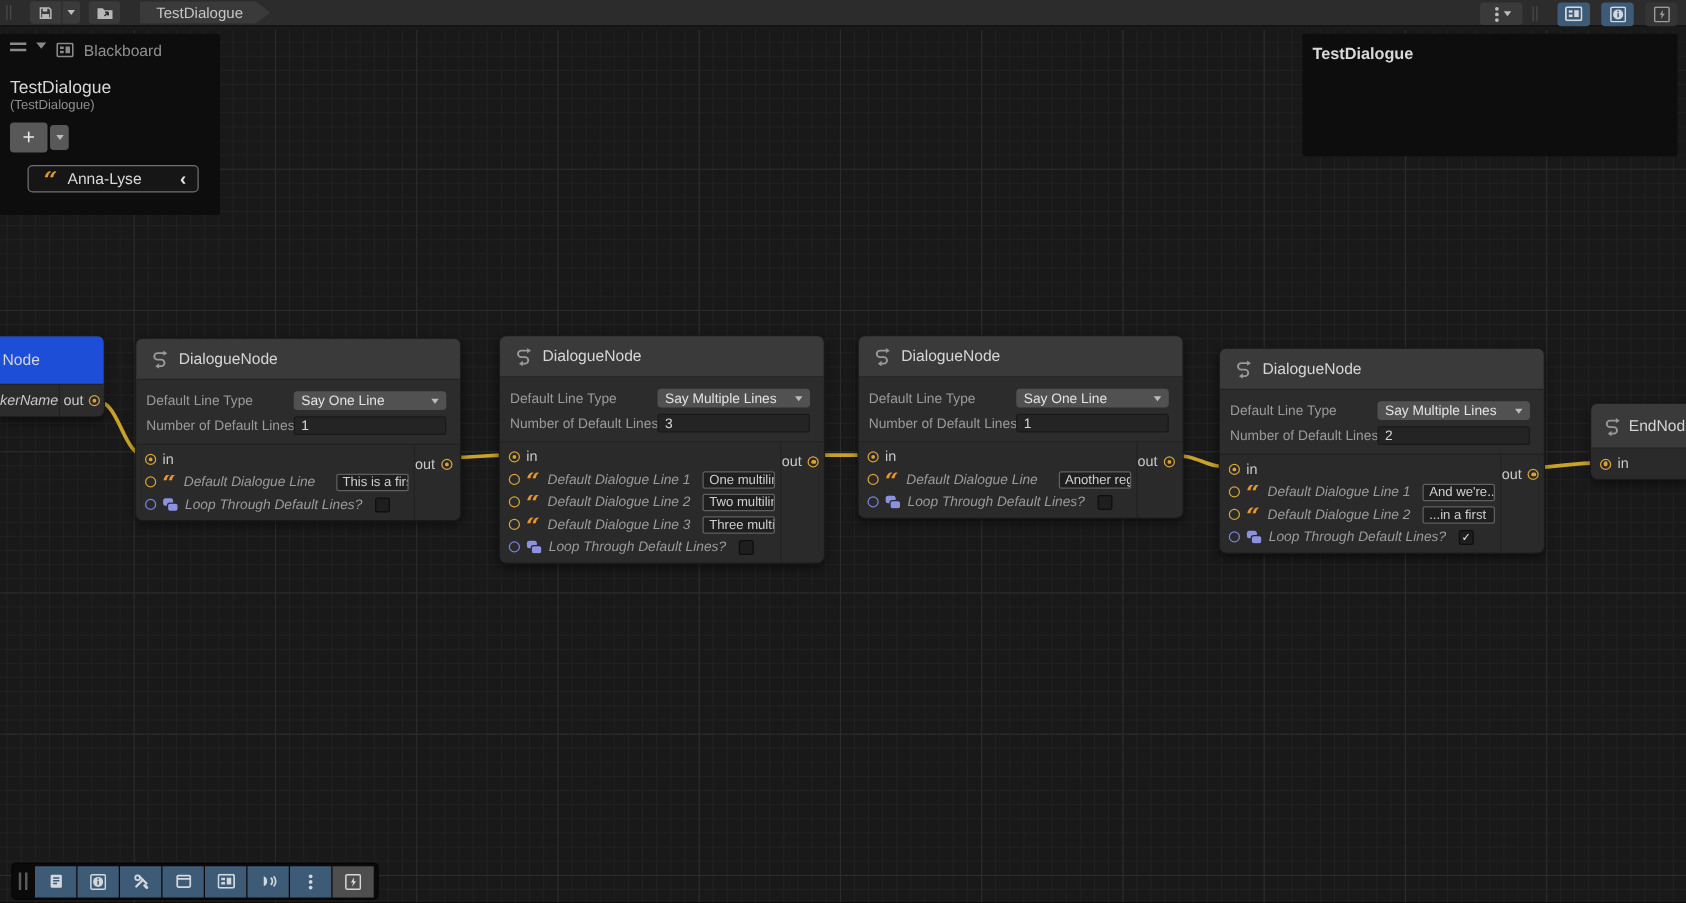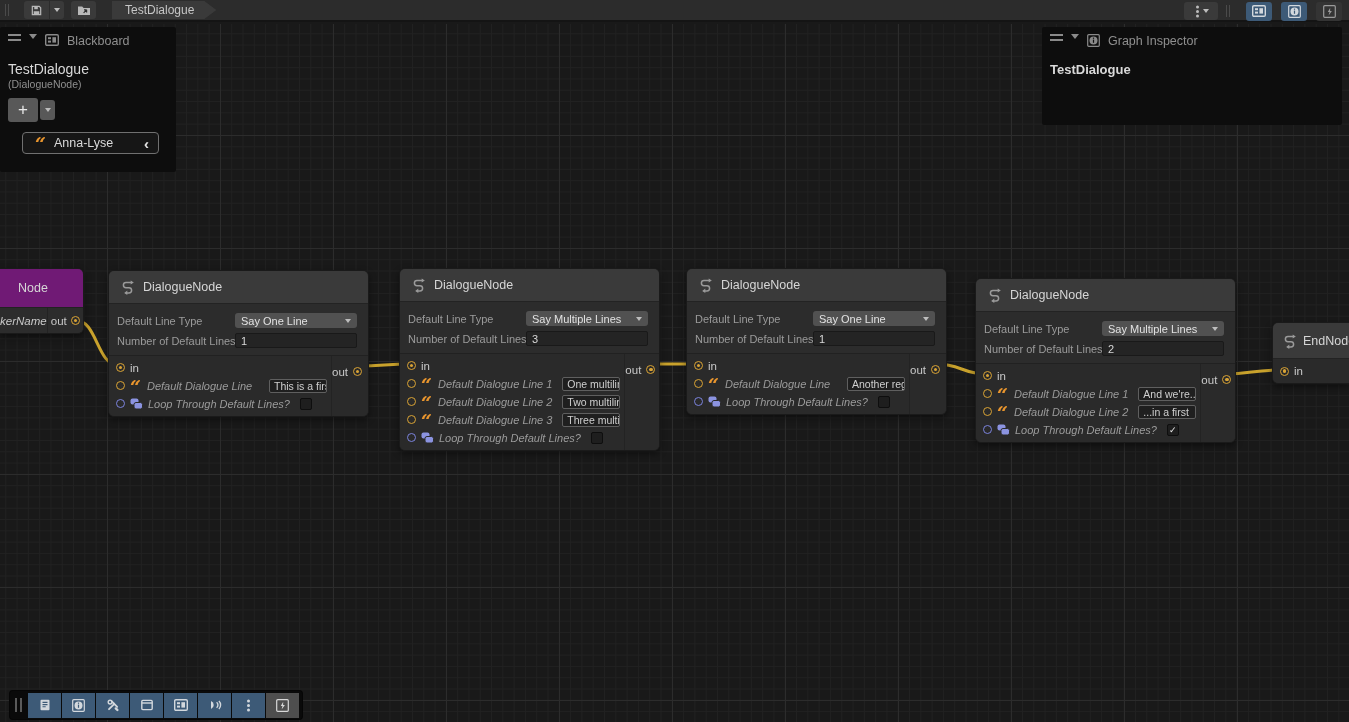--- a/index.html
+++ b/index.html
@@ -74,21 +74,21 @@
     display:flex; align-items:center; justify-content:center;
   }
   .quote-icon { width:12px; display:flex; align-items:flex-start; overflow:hidden; height:12px; }
   .quote-icon::before {
     content:"\201C"; font-family:"DejaVu Serif", serif; font-weight:bold; font-style:italic;
     font-size:19px; color:#e8952e; line-height:19px; margin-top:-2px;
   }
   .loop-icon { display:flex; align-items:center; }
   
   .start-node { width:84px; border-radius:0 6px 6px 0; border-left:none; }
-  .start-header { height:39px; background:#701a75; border-bottom:1px solid #222; display:flex; align-items:center; padding-left:18px; }
+  .start-header { height:39px; background:#1d4ed8; border-bottom:1px solid #222; display:flex; align-items:center; padding-left:2px; }
   .start-row { height:25px; display:flex; align-items:stretch; background:#2c2c2c; }
   .start-row .row-label { color:#c9c9c9; font-size:11.5px; align-self:center; }
   .start-out { width:40px; margin-left:auto; border-left:1px solid #232323; display:flex; align-items:center; justify-content:center; gap:4px; }
   .end-node { width:77px; border-radius:6px 0 0 6px; border-right:none; }
   .end-row { height:24px; background:#2a2a2a; display:flex; align-items:center; gap:5px; padding-left:7px; }
 
   
   .panel { position:absolute; background:#0d0d0d; border-radius:2px; }
   .panel-header { display:flex; align-items:flex-start; gap:8px; padding:7px 8px 4px 8px; color:#8f8f8f; font-size:12.5px; }
   .drag-handle-icon { width:13px; height:7px; border-top:2px solid #8a8a8a; border-bottom:2px solid #8a8a8a; }
@@ -453,46 +453,35 @@
       <span class="tri-down"></span>
       <span><svg width="14" height="12" viewBox="0 0 14 12">
             <rect x="0.7" y="0.7" width="12.6" height="10.6" rx="1.2" fill="none" stroke="#8a8a8a" stroke-width="1.4"></rect>
             <rect x="3" y="3.2" width="3" height="2" fill="#8a8a8a"></rect>
             <rect x="3" y="6.6" width="3" height="2" fill="#8a8a8a"></rect>
             <rect x="7.4" y="3.2" width="3.6" height="5.4" fill="#8a8a8a"></rect>
           </svg></span>
       <span class="panel-title">Blackboard</span>
     </div>
     <div class="bb-name">TestDialogue</div>
-    <div class="bb-type">(DialogueNode)</div>
+    <div class="bb-type">(TestDialogue)</div>
     <div class="bb-addrow">
       <button class="bb-add">+</button>
       <button class="bb-add-dd">
           <span class="dd-arrow"></span>
         </button>
     </div>
     <div class="bb-field">
       <span class="quote-icon"></span>
       <span>Anna-Lyse</span>
       <span class="pill-chevron"></span>
     </div>
   </div>
 
   <div class="panel" style="left:1042px;top:27px;width:300px;height:98px;">
-    <div class="panel-header">
-      <span class="drag-handle-icon"></span>
-      <span class="tri-down"></span>
-      <span><svg width="13" height="13" viewBox="0 0 13 13">
-            <rect x="0.7" y="0.7" width="11.6" height="11.6" rx="1" fill="none" stroke="#8a8a8a" stroke-width="1.2"></rect>
-            <circle cx="6.5" cy="6.5" r="4" fill="#8a8a8a"></circle>
-            <rect x="5.9" y="5.6" width="1.2" height="3.2" fill="#0d0d0d"></rect>
-            <rect x="5.9" y="3.6" width="1.2" height="1.2" fill="#0d0d0d"></rect>
-          </svg></span>
-      <span class="panel-title">Graph Inspector</span>
-    </div>
     <div class="insp-name">TestDialogue</div>
   </div>
 
   <div class="toolbar">
     <span class="vsep" style="margin-left:5px;"></span>
     <button class="tb-btn joined-l" style="width:25px;margin-left:8px;">
       <svg width="13" height="13" viewBox="0 0 14 14">
           <path d="M2.5 2.5 h7.4 l1.6 1.6 v7.4 h-9 z" fill="none" stroke="#b8b8b8" stroke-width="1.3"></path>
           <rect x="4.6" y="2.8" width="3.8" height="2.8" fill="#b8b8b8"></rect>
           <rect x="4" y="7.8" width="6" height="3.8" fill="#b8b8b8"></rect>

